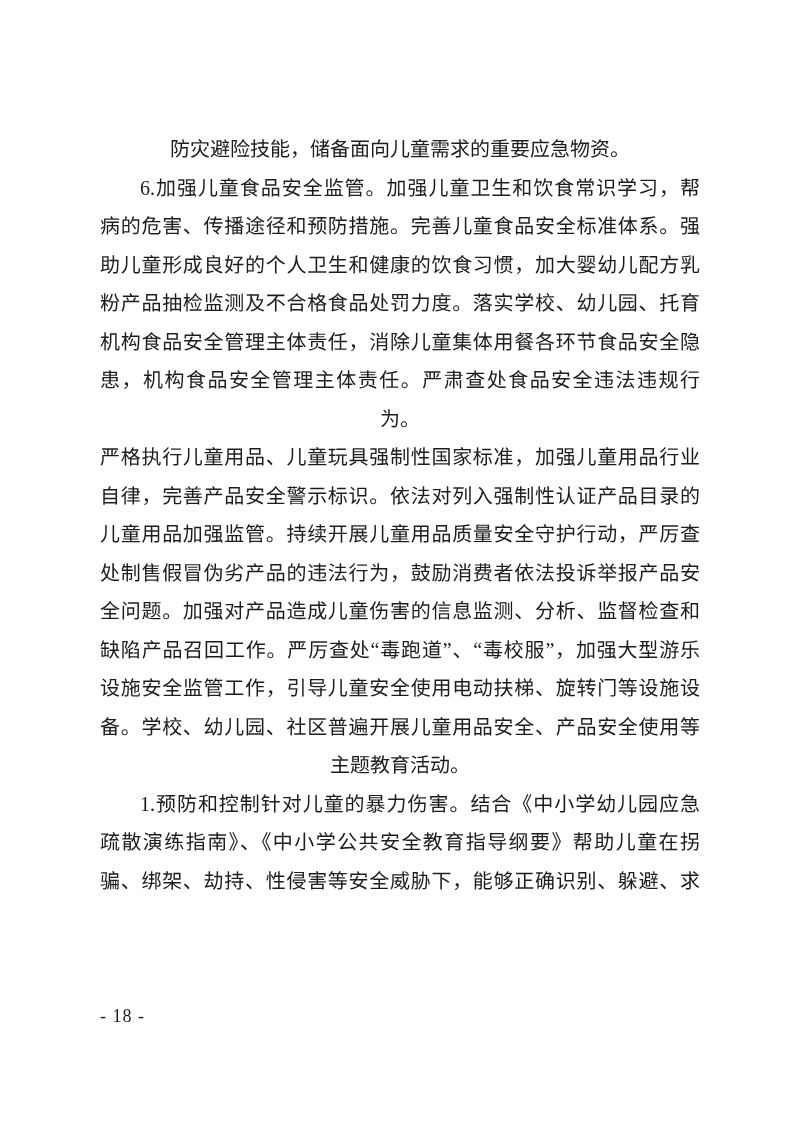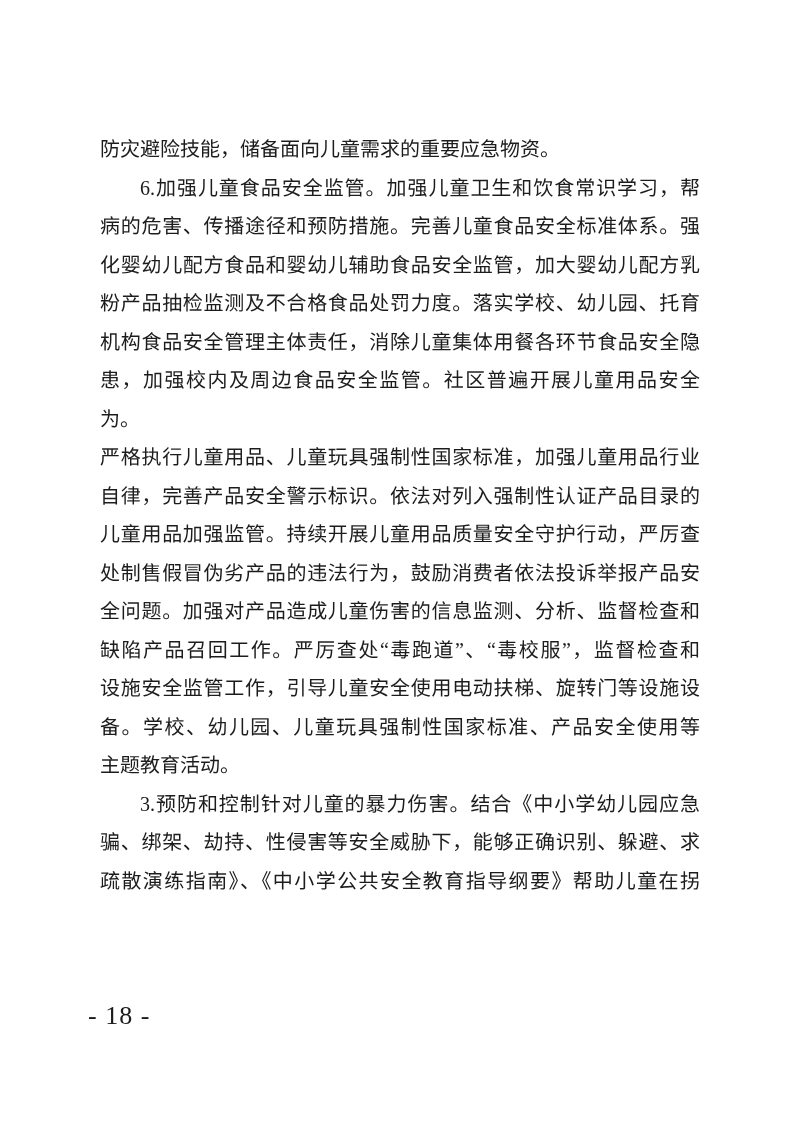--- a/index.html
+++ b/index.html
@@ -27,75 +27,75 @@
   }
   .para {
     margin: 0;
     padding: 0;
   }
   .line {
     height: 38.5px;
     line-height: 38.5px;
     white-space: normal;
     overflow: visible;
-    text-align: left;
+    text-align: center;
   }
   
   .line.fill {
     text-align: justify;
     text-align-last: justify;
     text-justify: inter-character;
   }
   
   .line.indent {
     text-indent: 2em;
   }
   .page-number {
     position: absolute;
-    left: 88px;
+    left: 100px;
     top: 1001px;
     height: 30px;
     line-height: 30px;
-    font-size: 26px;
+    font-size: 18px;
     letter-spacing: 1px;
     color: #1c1c1c;
   }
 </style>
 </head>
 <body>
 
 <div class="page">
 
   <div class="doc-body">
 
   <div class="para">
         <div class="line">防灾避险技能，储备面向儿童需求的重要应急物资。</div>
       </div>
       <div class="para">
         <div class="line fill indent">6.加强儿童食品安全监管。加强儿童卫生和饮食常识学习，帮</div>
         <div class="line fill">病的危害、传播途径和预防措施。完善儿童食品安全标准体系。强</div>
-        <div class="line fill">化婴幼儿配方食品和婴幼儿辅助食品安全监管，加大婴幼儿配方乳</div>
+        <div class="line fill">助儿童形成良好的个人卫生和健康的饮食习惯，加大婴幼儿配方乳</div>
         <div class="line fill">粉产品抽检监测及不合格食品处罚力度。落实学校、幼儿园、托育</div>
         <div class="line fill">机构食品安全管理主体责任，消除儿童集体用餐各环节食品安全隐</div>
-        <div class="line fill">患，加强校内及周边食品安全监管。社区普遍开展儿童用品安全</div>
+        <div class="line fill">患，机构食品安全管理主体责任。严肃查处食品安全违法违规行</div>
         <div class="line">为。</div>
       </div>
       <div class="para">
         <div class="line fill">严格执行儿童用品、儿童玩具强制性国家标准，加强儿童用品行业</div>
         <div class="line fill">自律，完善产品安全警示标识。依法对列入强制性认证产品目录的</div>
         <div class="line fill">儿童用品加强监管。持续开展儿童用品质量安全守护行动，严厉查</div>
         <div class="line fill">处制售假冒伪劣产品的违法行为，鼓励消费者依法投诉举报产品安</div>
         <div class="line fill">全问题。加强对产品造成儿童伤害的信息监测、分析、监督检查和</div>
-        <div class="line fill">缺陷产品召回工作。严厉查处“毒跑道”、“毒校服”，监督检查和</div>
+        <div class="line fill">缺陷产品召回工作。严厉查处“毒跑道”、“毒校服”，加强大型游乐</div>
         <div class="line fill">设施安全监管工作，引导儿童安全使用电动扶梯、旋转门等设施设</div>
-        <div class="line fill">备。学校、幼儿园、儿童玩具强制性国家标准、产品安全使用等</div>
+        <div class="line fill">备。学校、幼儿园、社区普遍开展儿童用品安全、产品安全使用等</div>
         <div class="line">主题教育活动。</div>
       </div>
       <div class="para">
-        <div class="line fill indent">3.预防和控制针对儿童的暴力伤害。结合《中小学幼儿园应急</div>
+        <div class="line fill indent">1.预防和控制针对儿童的暴力伤害。结合《中小学幼儿园应急</div>
+        <div class="line fill">疏散演练指南》、《中小学公共安全教育指导纲要》帮助儿童在拐</div>
         <div class="line fill">骗、绑架、劫持、性侵害等安全威胁下，能够正确识别、躲避、求</div>
-        <div class="line fill">疏散演练指南》、《中小学公共安全教育指导纲要》帮助儿童在拐</div>
       </div>
     </div>
 
   <div class="page-number">- 18 -</div>
 
 </div>
 
 </body></html>

